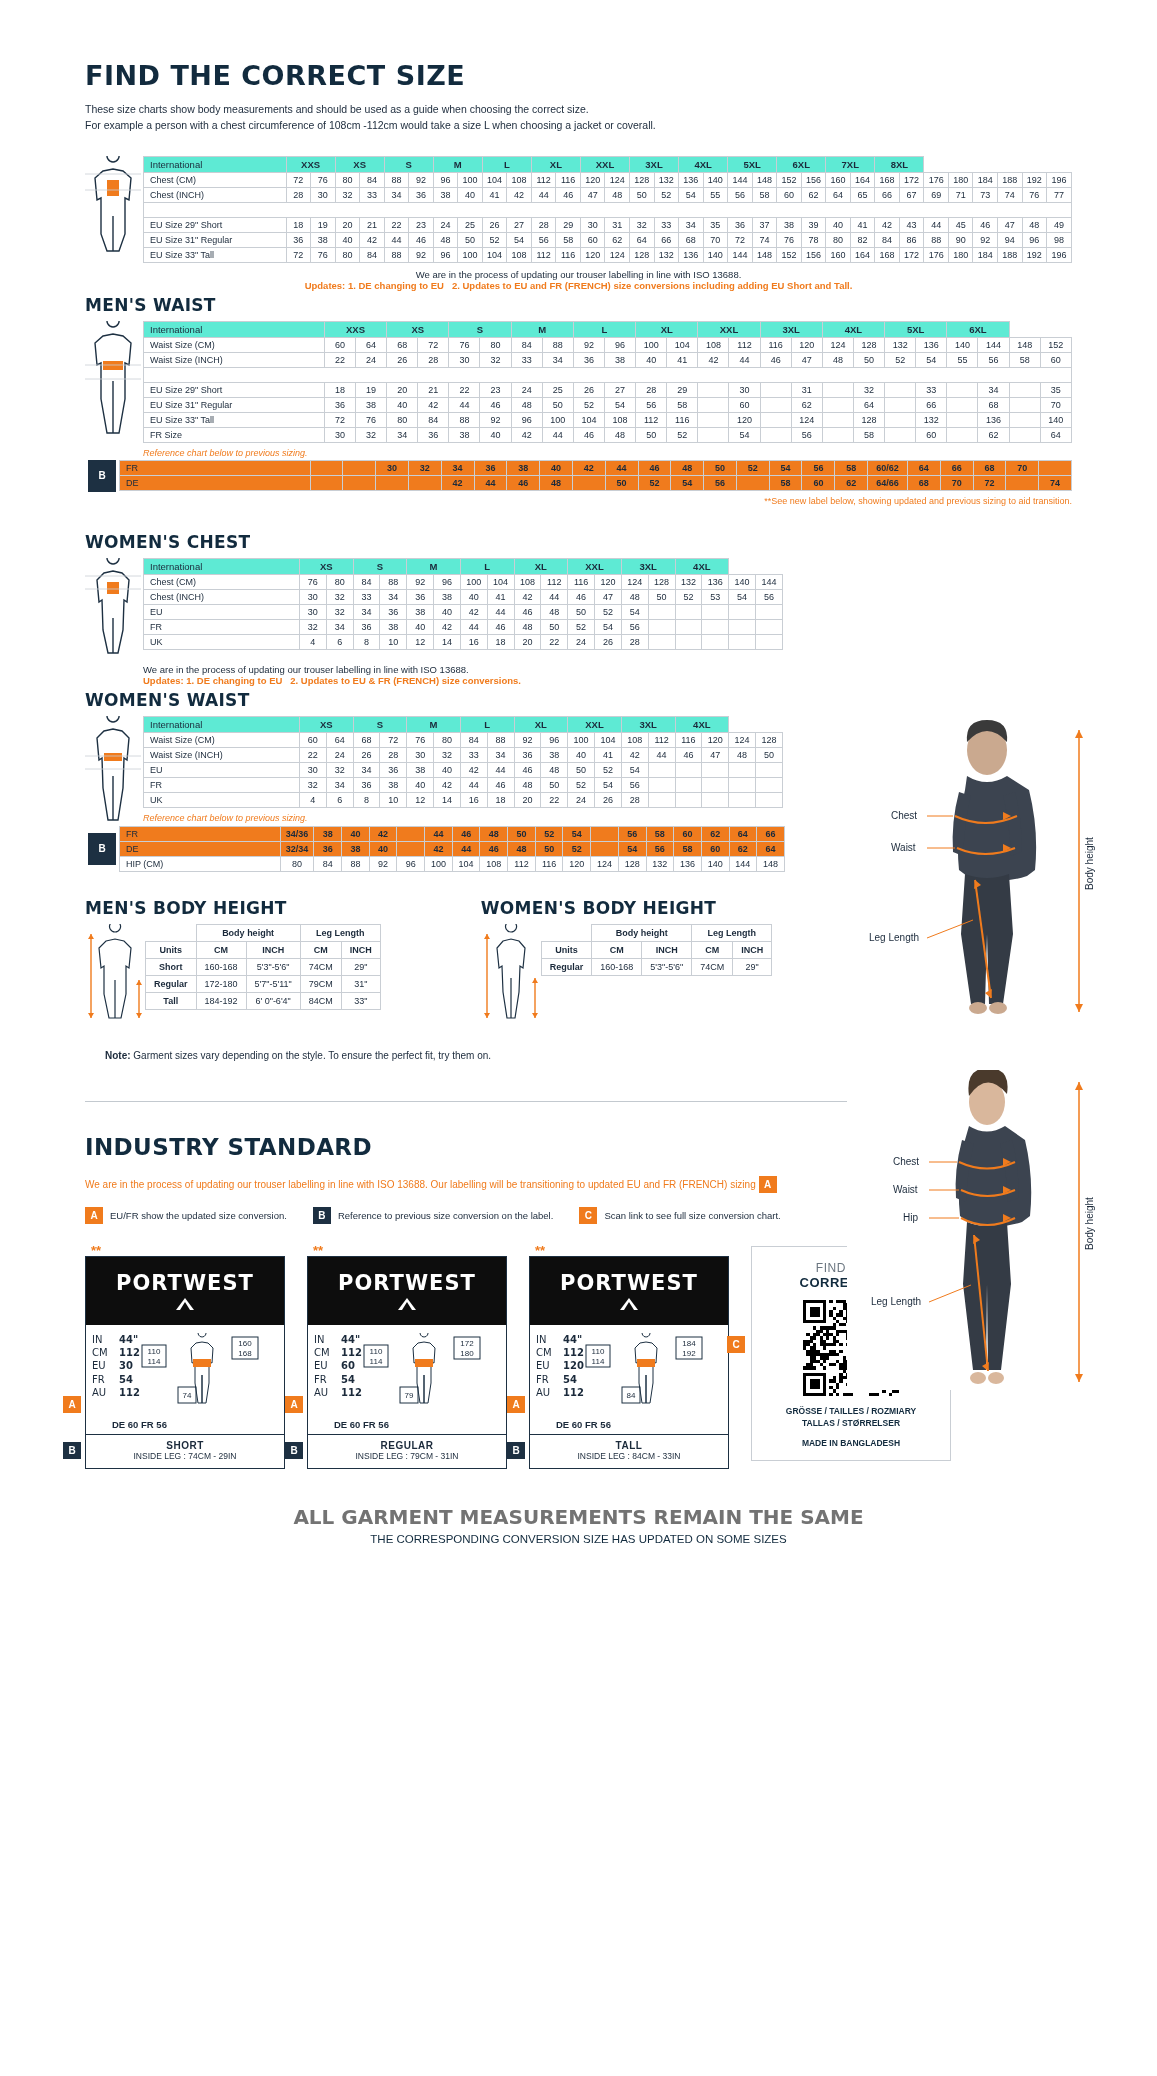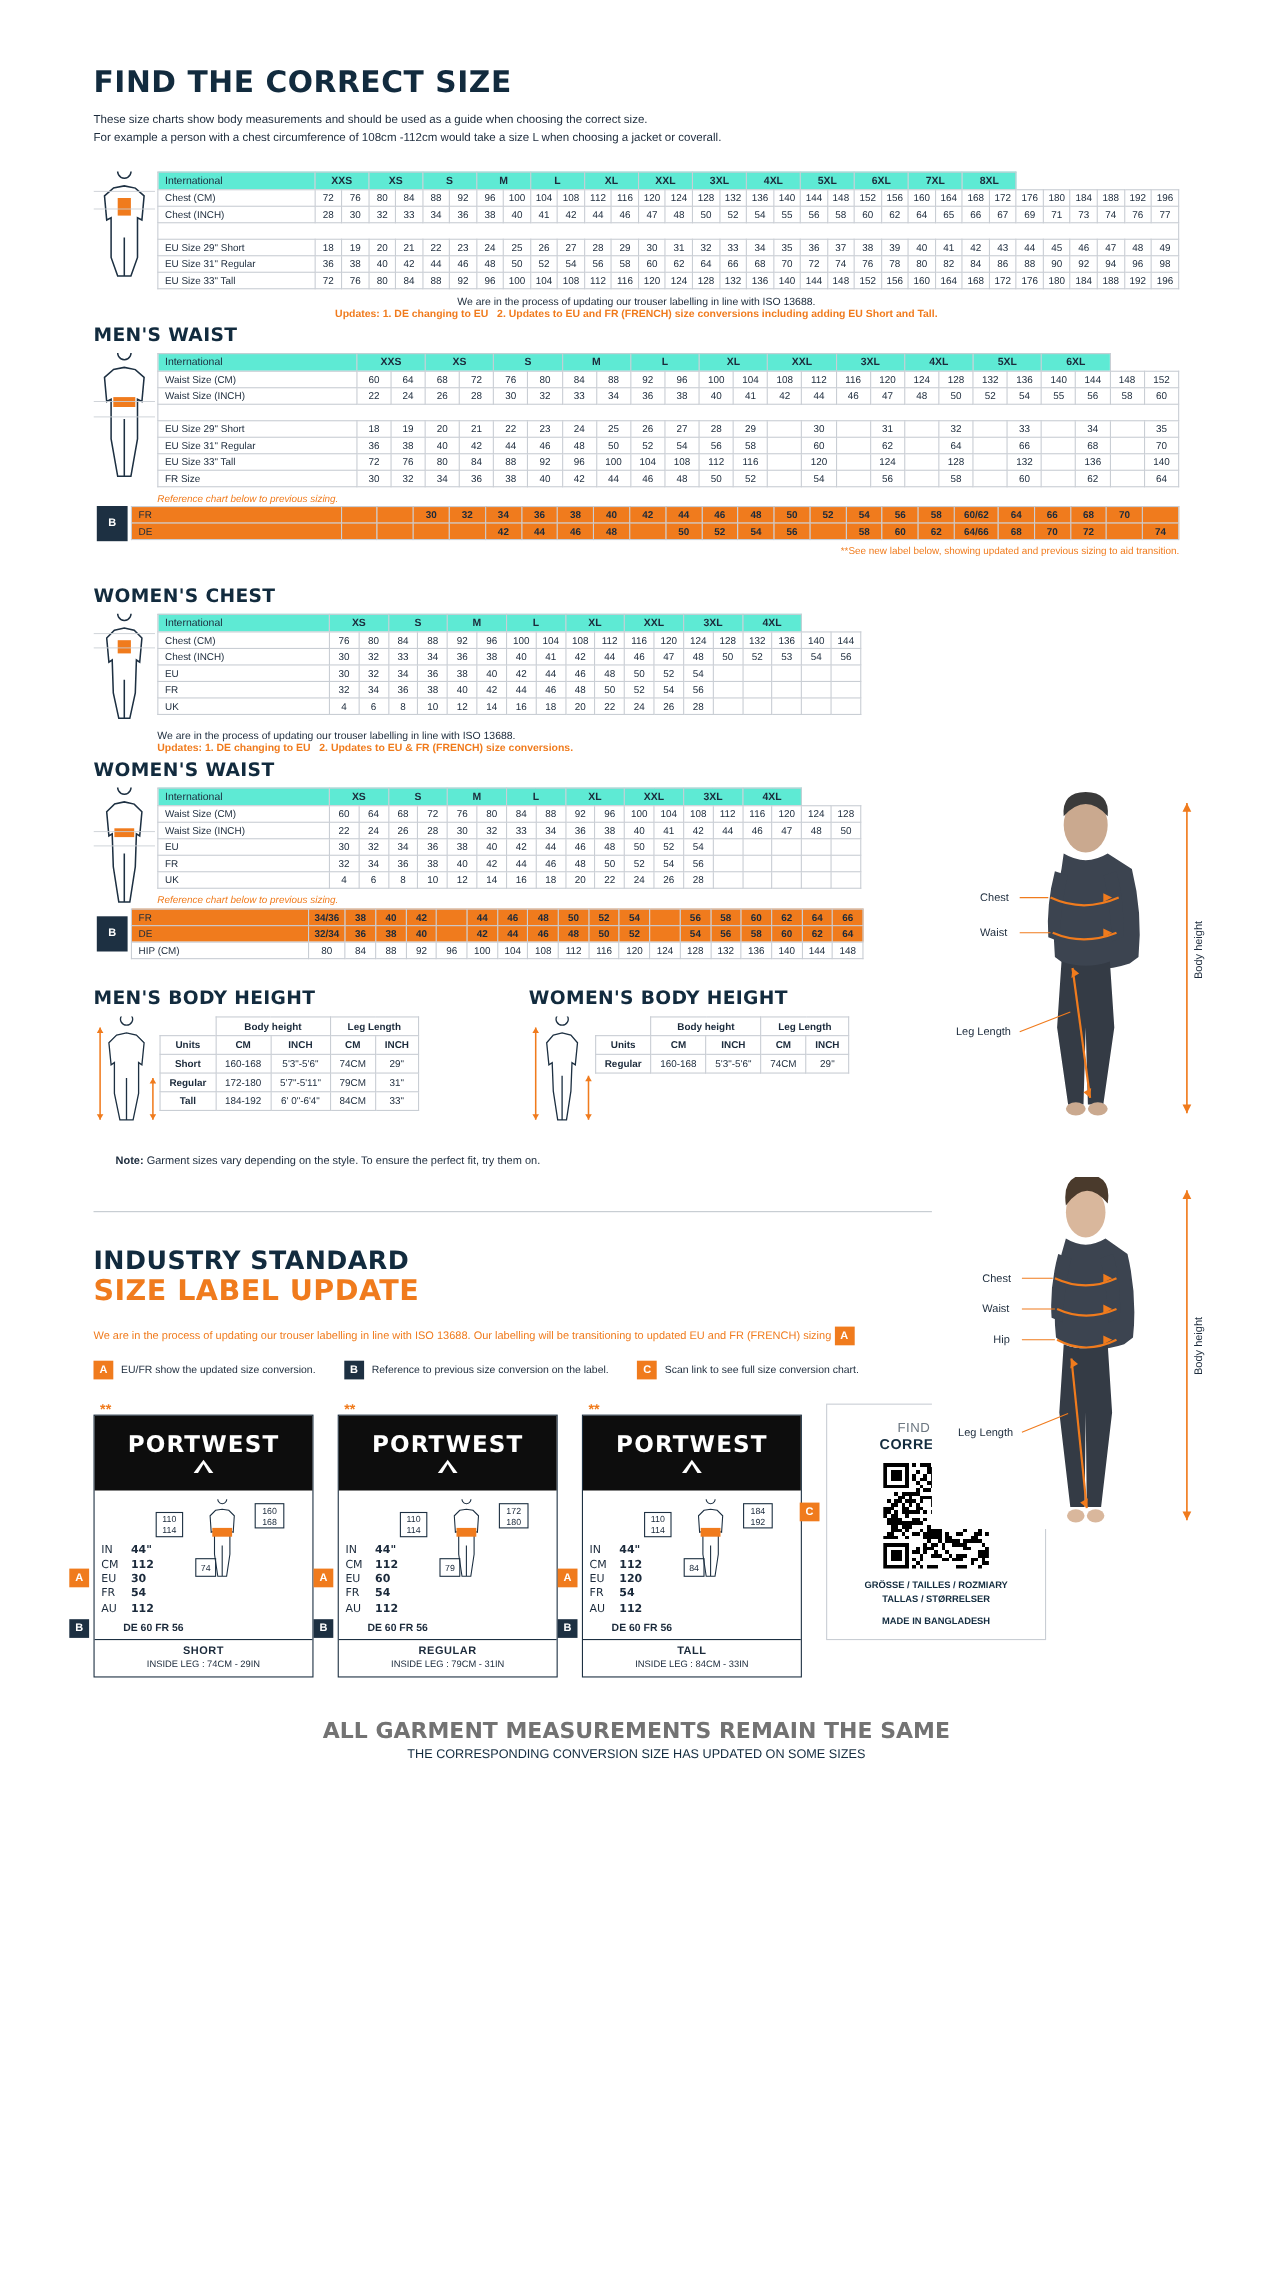--- a/index.html
+++ b/index.html
@@ -96,21 +96,21 @@
   .tag.b { background:#1d3042; }
   .tag.c { background:#f07b1d; }
 
   .labels-row { display:flex; gap:22px; align-items:flex-start; }
   .label-card { width:200px; position:relative; }
   .stars { color:#f07b1d; font-size:13px; font-weight:bold; margin-left:6px; line-height:10px; }
   .label-box { border:1px solid #1d3042; background:#fff; }
   .label-head { background:#0d0d0d; color:#fff; text-align:center; padding:14px 0 12px 0; }
   .brandtext { font-family:"DejaVu Sans", sans-serif; font-weight:bold; font-size:21px; letter-spacing:1px; }
   .label-body { padding:8px 6px 4px 6px; display:flex; }
-  .sizes-col { font-size:10px; line-height:1.32; font-family:"DejaVu Sans", sans-serif;margin-top:40px; }
+  .sizes-col { font-size:10px; line-height:1.32; font-family:"DejaVu Sans", sans-serif; }
   .sizes-col .r { display:flex; gap:5px; }
   .sizes-col .k { width:22px; }
   .sizes-col .v { font-weight:bold; }
   .label-foot { text-align:center; font-size:8.5px; padding:5px 0 7px 0; border-top:1px solid #1d3042; }
   .label-foot .big { font-weight:bold; font-size:10px; letter-spacing:0.5px; }
   .label-de { font-size:9.5px; font-style:italic; padding:2px 0 4px 26px; }
   .label-de b { font-style:normal; }
   .side-tag { position:absolute; left:-22px; width:18px; height:17px; }
 
   .qr-card { width:200px; border:1px solid #c9ced4; text-align:center; padding:14px 10px 12px 10px; }
@@ -1058,21 +1058,20 @@
     </div>
 
     <div class="note-bottom">
       <b>Note:</b><span> Garment sizes vary depending on the style. To ensure the perfect fit, try them on.</span>
     </div>
 
     <hr class="div">
 
     <h2 class="industry">
       <span>INDUSTRY STANDARD</span>
-      <span class="orange">SIZE LABEL UPDATE</span>
     </h2>
     <div class="iso-line">
       <span>We are in the process of updating our trouser labelling in line with ISO 13688. Our labelling will be transitioning to updated EU and FR (FRENCH) sizing</span>
       <span class="tag a">A</span>
     </div>
 
     <div class="legend-row">
       <div class="item">
         <span class="tag a">A</span>
         <span>EU/FR show the updated size conversion.</span>

